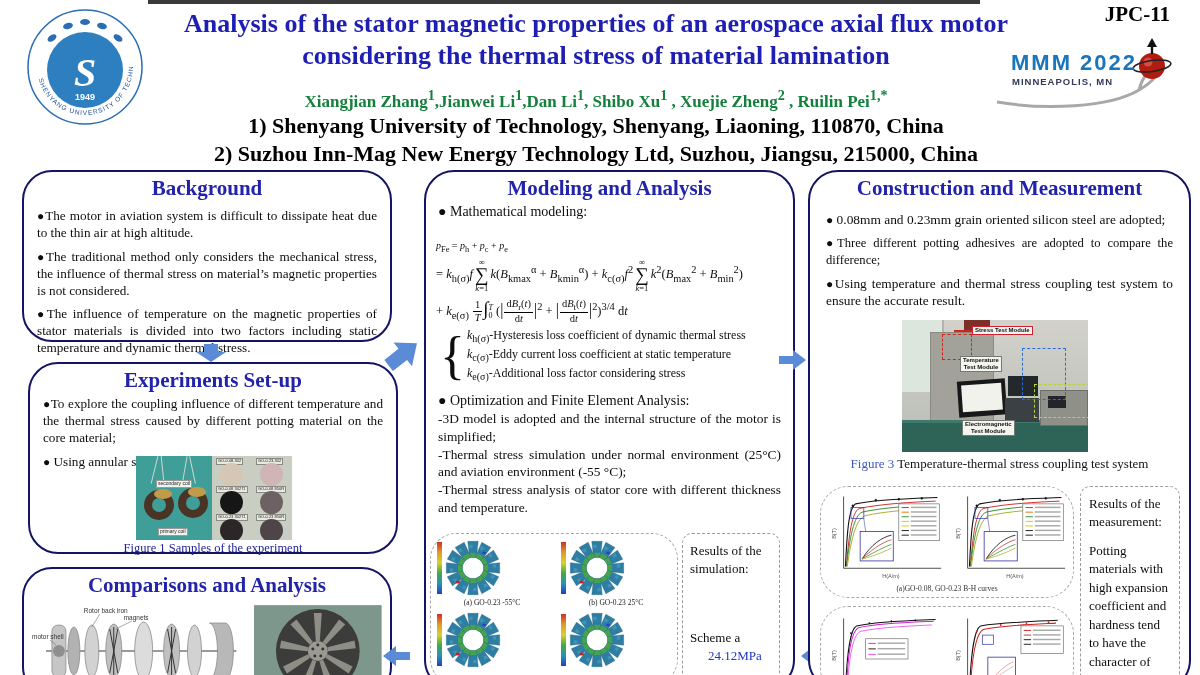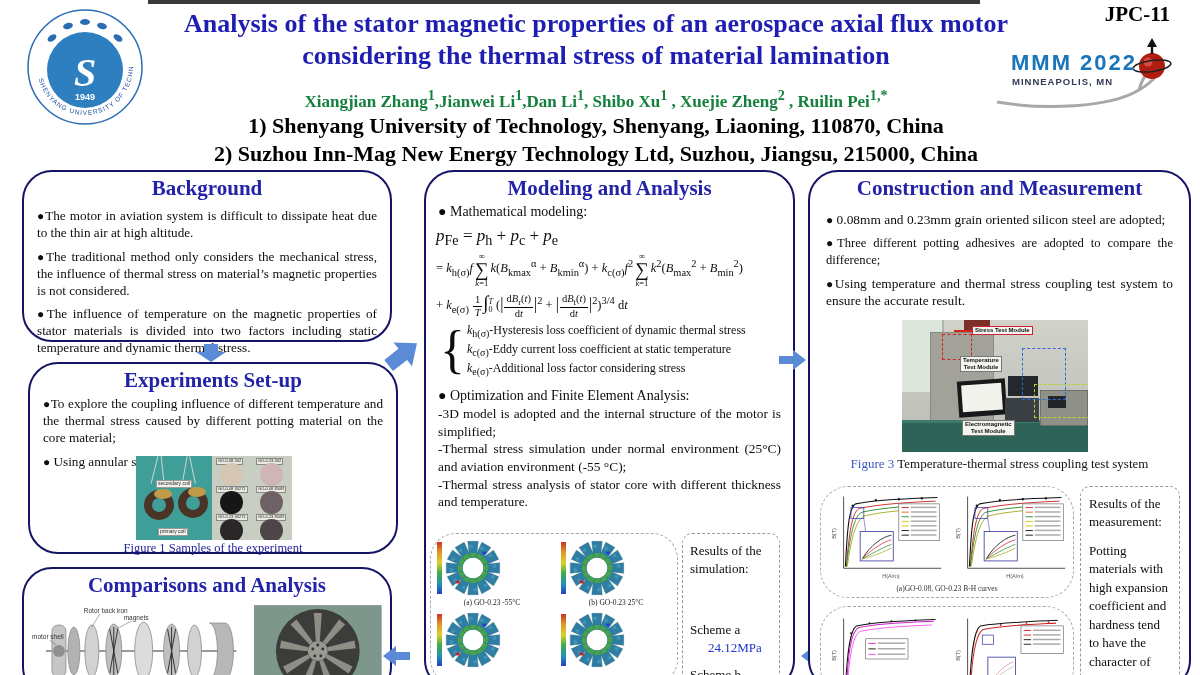--- a/index.html
+++ b/index.html
@@ -56,21 +56,21 @@
   .coefrow{display:flex;align-items:center;padding:2px 8px 0 14px;}
   .bracechar{font-size:52px;font-weight:200;line-height:0.85;margin-right:2px;}
   .coefs div{font-size:12px;white-space:nowrap;line-height:1.35;}
   .dashbox{position:absolute;border:1.6px dashed #a8a8a4;background:#fff;box-sizing:border-box;}
   .simgrid{display:flex;flex-wrap:wrap;padding:4px 2px;justify-content:space-between;}
   .simcell{display:flex;align-items:center;width:118px;height:60px;}
   .simlegend{width:5px;height:52px;margin:0 2px 0 4px;
              background:linear-gradient(#d03022,#e09a28,#d8d22c,#43a84a,#2794b4,#2340c0);}
   .simcap{width:118px;text-align:center;font-size:7.5px;color:#222;height:12px;}
   .resbox{font-size:13px;line-height:1.35;padding:8px 7px;}
-  .scheme-name{margin-top:10px;}
+  .scheme-name{margin-top:18px;}
   .scheme-val{color:#2236c8;padding-left:18px;}
   
   #photo3{position:absolute;left:92px;top:148px;width:186px;height:132px;overflow:hidden;
           background:linear-gradient(#d2d2cb,#b8bcb4);}
   .ph{position:absolute;}
   .modchip{position:absolute;background:#f5f5f0;border:0.6px solid #777;font-size:6px;font-weight:bold;
            line-height:1.15;padding:0 2px;color:#111;font-family:"Liberation Sans",sans-serif;text-align:center;}
   .cap3{position:absolute;left:0;right:0;top:284px;text-align:center;font-size:13px;color:#111;}
   .cblue{color:#3a57c4;}
   .cblue2{color:#2236c8;}
@@ -243,21 +243,21 @@
             <circle cx="61" cy="51" r="1.5"></circle>
             <circle cx="59" cy="44" r="1.5"></circle>
           </g>
       </svg>
     </div>
   </div>
 
   <div class="box" style="left:424px;top:170px;width:371px;height:520px;">
     <h2>Modeling and Analysis</h2>
     <div class="mline">● Mathematical modeling:</div>
-    <div class="eq" style="font-size:17px;margin-top:4px"><i>p</i><sub>Fe</sub> = <i>p</i><sub>h</sub> + <i>p</i><sub>c</sub> + <i>p</i><sub>e</sub></div>
+    <div class="eq" style="font-size:10px;margin-top:19px"><i>p</i><sub>Fe</sub> = <i>p</i><sub>h</sub> + <i>p</i><sub>c</sub> + <i>p</i><sub>e</sub></div>
     <div class="eq" style="margin-top:2px">= <i>k</i><sub>h(σ)</sub><i>f</i><span class="bigop">
           <span>∞</span>
           <span class="op">∑</span>
           <span><i>k</i>=1</span>
         </span><i>k</i>(<i>B</i><sub>kmax</sub><sup>α</sup> + <i>B</i><sub>kmin</sub><sup>α</sup>) + <i>k</i><sub>c(σ)</sub><i>f</i><sup>2</sup><span class="bigop">
           <span>∞</span>
           <span class="op">∑</span>
           <span><i>k</i>=1</span>
         </span><i>k</i><sup>2</sup>(<i>B</i><sub>max</sub><sup>2</sup> + <i>B</i><sub>min</sub><sup>2</sup>)</div>
     <div class="eq" style="margin-top:4px">+ <i>k</i><sub>e(σ)</sub> <span class="frac">

